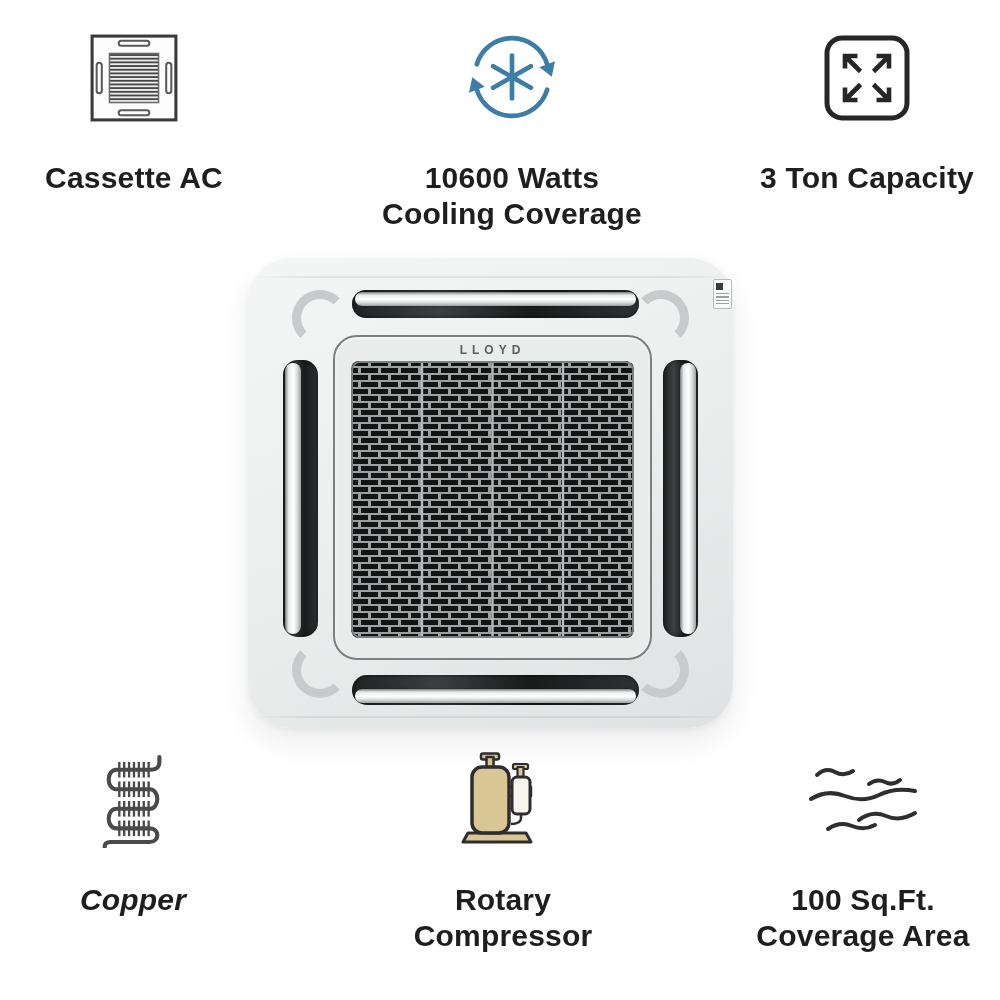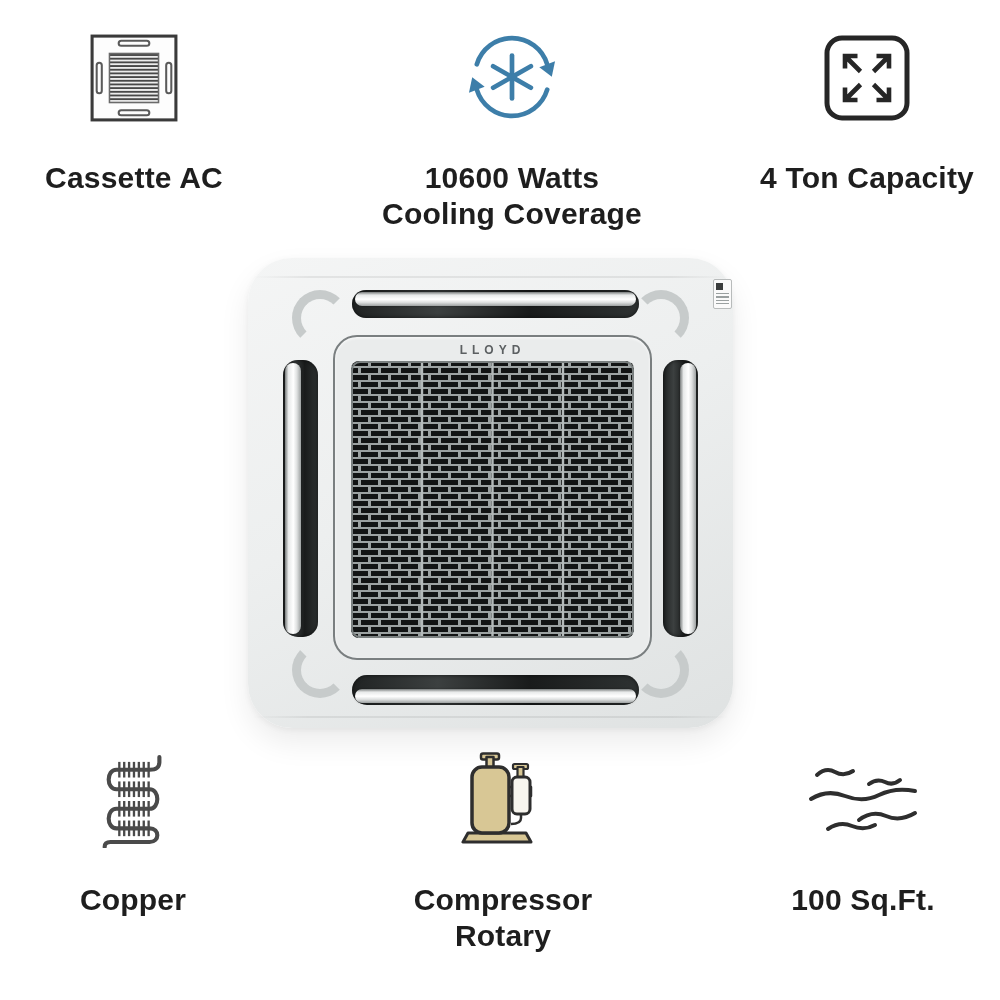--- a/index.html
+++ b/index.html
@@ -9,21 +9,21 @@
     font-family:"Liberation Sans", sans-serif;
   }
   
   .cell{position:absolute;display:flex;flex-direction:column;align-items:center;justify-content:flex-end;}
   .icon-box{height:100px;display:flex;align-items:center;justify-content:center;}
   .label{margin-top:32px;font-size:30px;font-weight:700;color:#1e1e1e;
          text-align:center;line-height:36px;letter-spacing:0.2px;}
   #cell-t1{left:14px;top:28px;width:240px;}
   #cell-t2{left:362px;top:28px;width:300px;}
   #cell-t3{left:717px;top:28px;width:300px;}
-  #cell-b1{left:13px;top:750px;width:240px;}
+  #cell-b1{left:13px;top:750px;width:240px;font-style:italic;}
   #cell-b2{left:353px;top:750px;width:300px;}
   #cell-b3{left:713px;top:750px;width:300px;}
 
   
   #product{
     position:absolute;left:248px;top:258px;width:485px;height:470px;
     border-radius:44px;
     background:linear-gradient(155deg,#f4f5f5 0%,#edefef 45%,#dfe2e2 100%);
     box-shadow:0 14px 30px rgba(0,0,0,0.08), 0 2px 6px rgba(0,0,0,0.05);
   }
@@ -127,21 +127,21 @@
         <g stroke-width="4.6">
           <path d="M39.5,39.5 L24,24 M24,36.5 L24,24 L36.5,24"></path>
           <path d="M52.5,39.5 L68,24 M55.5,24 L68,24 L68,36.5"></path>
           <path d="M39.5,52.5 L24,68 M24,55.5 L24,68 L36.5,68"></path>
           <path d="M52.5,52.5 L68,68 M68,55.5 L68,68 L55.5,68"></path>
         </g>
       </g>
     </svg>
   </div>
   <div class="label">
-    <div>4 Ton Capacity</div>
+    <div>3 Ton Capacity</div>
     <div></div>
   </div>
 </div>
 
 <div id="product">
   <div class="seam" id="seam-top"></div>
   <div class="seam" id="seam-bottom"></div>
 
   <div class="corner-arc" id="arc-tl"></div>
   <div class="corner-arc" id="arc-tr"></div>
@@ -248,33 +248,34 @@
         <rect x="62.5" y="15" width="6" height="12" fill="#d8c795" stroke-width="2.2"></rect>
         <path d="M66,60 L66,66 C66,71 61,72 56,72" fill="none" stroke-width="2.5"></path>
         <rect x="52" y="35" width="24" height="9" fill="#f2efe6" stroke-width="2.5"></rect>
         <rect x="57" y="25" width="18" height="37" rx="5" fill="#f7f5ee" stroke-width="3"></rect>
         <polygon points="8,90 76,90 71,81 13,81" fill="#d8c795" stroke-width="3"></polygon>
         <rect x="17" y="15" width="37" height="66" rx="10" fill="#d8c795" stroke-width="3.5"></rect>
       </g>
     </svg>
   </div>
   <div class="label">
+    <div>Rotary</div>
     <div>Compressor</div>
-    <div>Rotary</div>
   </div>
 </div>
 
 <div class="cell" id="cell-b3">
   <div class="icon-box">
     <svg width="112" height="72" viewBox="0 0 112 72" aria-hidden="true">
       <g fill="none" stroke="#2e2e2e" stroke-width="4" stroke-linecap="round">
         <path d="M10,11 Q19,3 28,8 T46,7"></path>
         <path d="M62,20 Q70,14 78,18 T93,16"></path>
         <path d="M4,35 Q20,25 38,32 T72,31 T108,27"></path>
         <path d="M52,56 Q65,46 79,52 T108,49"></path>
         <path d="M21,65 Q33,57 45,62 T68,61"></path>
       </g>
     </svg>
   </div>
   <div class="label">
     <div>100 Sq.Ft.</div>
+    <div>Coverage Area</div>
   </div>
 </div>
 
 </body></html>

